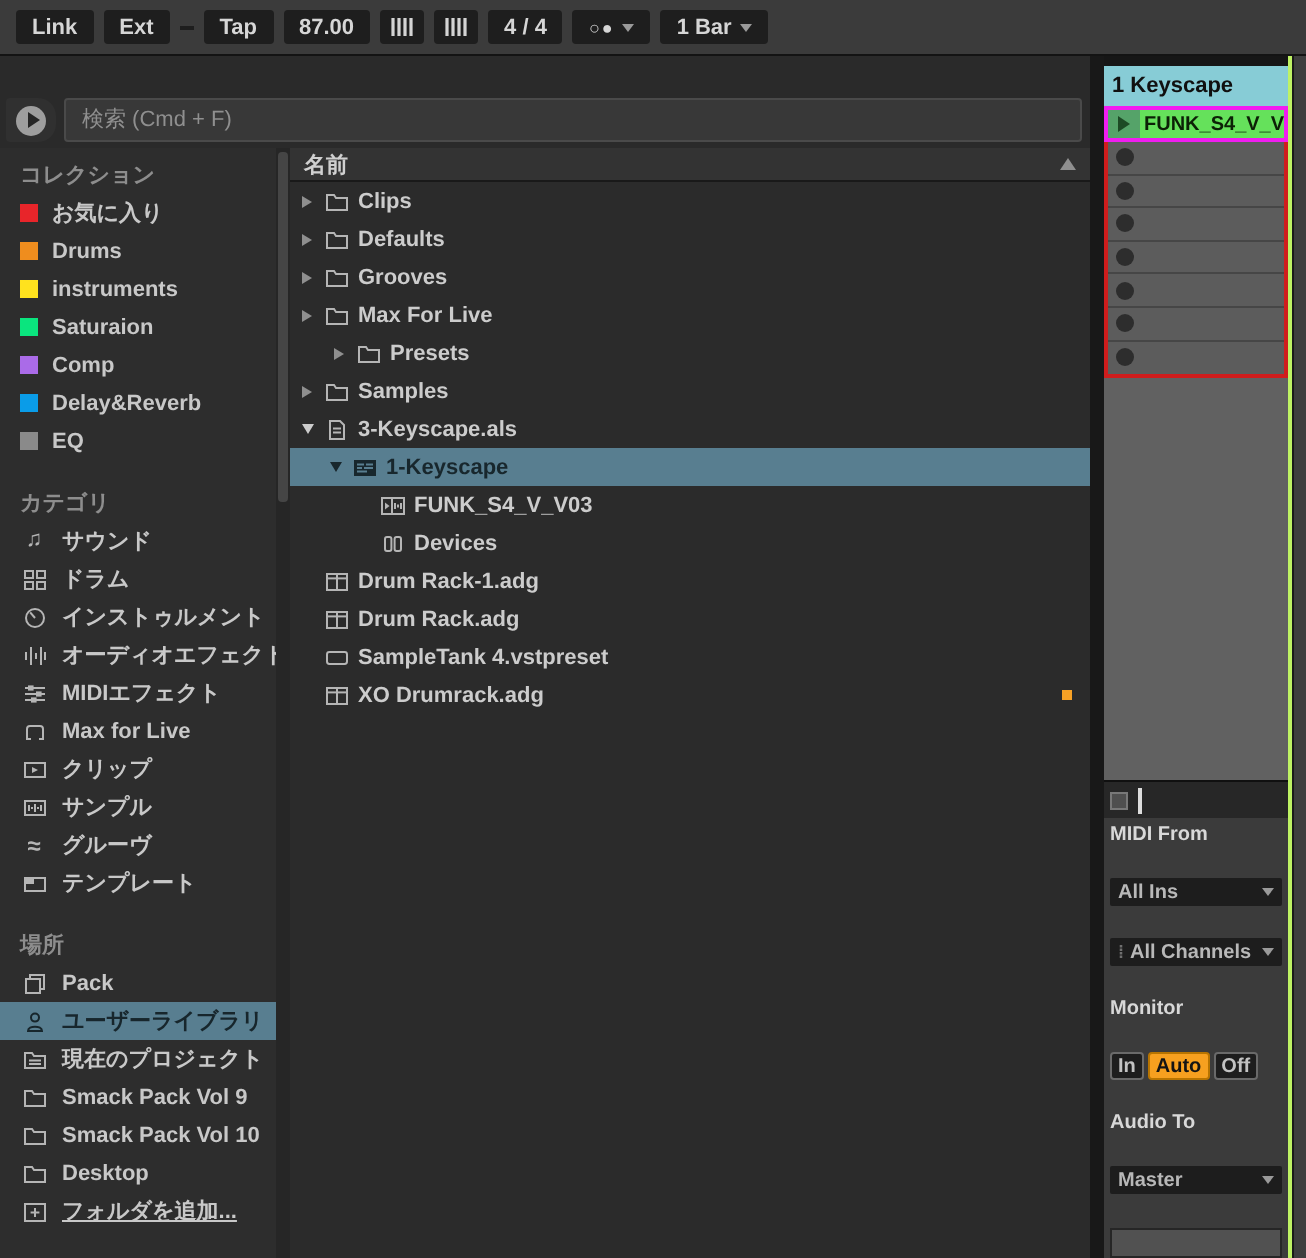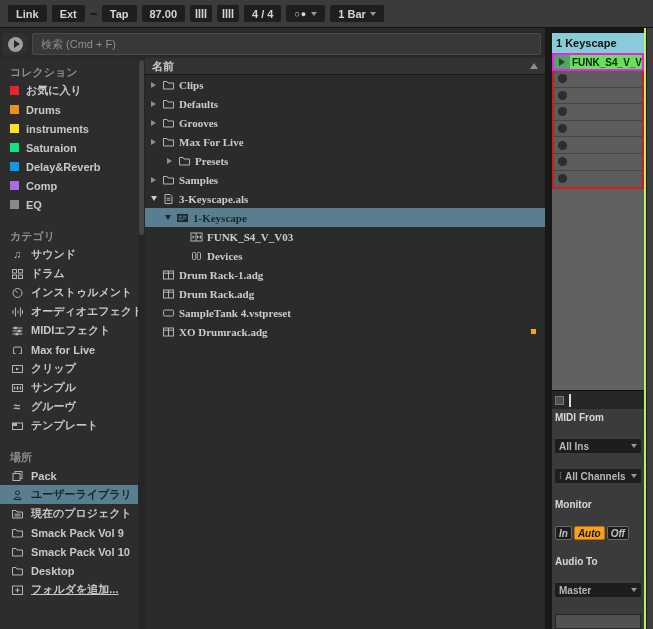--- a/index.html
+++ b/index.html
@@ -12,21 +12,21 @@
   .tb-btn,.tb-field { background:#1e1e1e; color:#d6d6d6; font-size:11px; font-weight:700; border:none; border-radius:2px; height:17px; padding:0 8px; display:flex; align-items:center; gap:4px; white-space:nowrap; font-family:inherit; }
   .tb-dash { width:7px; height:2px; background:#1e1e1e; }
   .tb-icon-btn { padding:0 4px; }
   .dd-arrow { width:0; height:0; border-left:3.5px solid transparent; border-right:3.5px solid transparent; border-top:4.5px solid #9a9a9a; display:inline-block; }
   .metro-glyphs { font-size:9px; letter-spacing:1px; }
 
   
   .main { flex:1; display:flex; min-height:0; }
   .browser { width:545px; flex:0 0 545px; display:flex; flex-direction:column; background:#2b2b2b; min-height:0; }
 
-  .search-row { flex:0 0 28px; background:#2a2a2a; display:flex; align-items:center; padding:5px 4px 3px 3px; gap:4px; }
+  .search-row { flex:0 0 28px; background:#2a2a2a; display:flex; align-items:center; padding:21px 4px 3px 3px; gap:4px; }
   .preview-btn { width:25px; height:22px; background:#303030; border:none; border-radius:2px 9px 9px 2px; display:flex; align-items:center; justify-content:center; }
   .preview-circle { width:15px; height:15px; background:#9e9e9e; border-radius:50%; position:relative; }
   .preview-circle::after { content:''; position:absolute; left:5.5px; top:3.5px; border-left:6px solid #262626; border-top:4px solid transparent; border-bottom:4px solid transparent; }
   .search-input { flex:1; height:22px; background:#383838; border:1px solid #4a4a4a; border-radius:2px; color:#c7c7c7; font-size:11px; padding:0 8px; outline:none; font-family:inherit; }
   .search-input::placeholder { color:#8f8f8f; opacity:1; }
 
   .browser-body { flex:1; display:flex; min-height:0; }
 
   
   .sidebar { flex:0 0 138px; width:138px; background:#2d2d2d; padding-top:4px; overflow:hidden; }
@@ -39,21 +39,21 @@
   .icon { width:14px; flex:0 0 14px; display:inline-flex; justify-content:center; align-items:center; color:#b5b5b5; font-size:11px; line-height:1; }
   .underline { text-decoration:underline; }
 
   .v-scroll { flex:0 0 7px; background:#262626; position:relative; }
   .v-thumb { position:absolute; top:2px; left:1px; width:5px; height:175px; background:#454545; border-radius:2px; }
 
   
   .filelist { flex:1; display:flex; flex-direction:column; background:#2b2b2b; min-height:0; }
   .filelist-header { flex:0 0 17px; background:#333333; border-bottom:1px solid #191919; color:#d0d0d0; font-size:11px; font-weight:700; display:flex; align-items:center; justify-content:space-between; padding:0 7px; }
   .sort-triangle { width:0; height:0; border-left:4px solid transparent; border-right:4px solid transparent; border-bottom:6px solid #8f8f8f; }
-  .rows { flex:1; overflow:hidden;font-family:Liberation Serif, serif; }
+  .rows { flex:1; overflow:hidden; }
   .row { height:19px; display:flex; align-items:center; font-size:11px; font-weight:700; color:#cccccc; --row-bg:#2b2b2b; white-space:nowrap; cursor:default; }
   .row.selected { background:var(--selection,#587e90); color:#18272d; --row-bg:#587e90; }
   .row.selected .icon { color:#18272d; }
   .tri, .tri-spacer { width:10px; flex:0 0 10px; display:inline-flex; align-items:center; }
   .tri.collapsed::after { content:''; border-top:3.5px solid transparent; border-bottom:3.5px solid transparent; border-left:5.5px solid #8f8f8f; }
   .tri.expanded::after { content:''; border-left:3.5px solid transparent; border-right:3.5px solid transparent; border-top:5.5px solid currentColor; }
   .row-label { margin-left:4px; }
   .tag-dot { width:5px; height:5px; margin-left:auto; margin-right:9px; flex:0 0 5px; }
 
   
@@ -74,21 +74,21 @@
   .stop-row { flex:0 0 19px; background:#272727; border-top:1px solid #101010; display:flex; align-items:center; padding-left:3px; gap:5px; }
   .stop-square { width:9px; height:9px; background:#4f4f4f; border:1px solid #787878; }
   .meter-line { width:2px; height:13px; background:#dddddd; }
 
   .routing { flex:0 0 auto; background:#3b3b3b; padding:3px 3px 0 3px; display:flex; flex-direction:column; gap:16px; }
   .routing-label { color:#d8d8d8; font-size:10px; font-weight:700; height:11px; line-height:11px; }
   .dropdown { height:14px; background:#1d1d1d; color:#b8b8b8; font-size:10px; font-weight:700; display:flex; align-items:center; padding:0 4px; border-radius:1px; }
   .dropdown .dd-label { flex:1; overflow:hidden; white-space:nowrap; }
   .grip-dots { color:#6f6f6f; font-size:9px; margin-right:3px; line-height:1; }
   .monitor-row { display:flex; gap:2px; height:14px; }
-  .mon-btn { padding:0 3px; background:#1d1d1d; color:#c2c2c2; font-size:10px; font-weight:700; border:1px solid #6a6a6a; border-radius:2px; line-height:11px; font-family:inherit;font-style:italic; }
+  .mon-btn { padding:0 3px; background:#1d1d1d; color:#c2c2c2; font-size:10px; font-weight:700; border:1px solid #6a6a6a; border-radius:2px; line-height:11px; font-family:inherit; }
   .mon-btn.active { background:var(--monitor-active,#f7a01f); color:#141414; border-color:#b87400; }
   .routing-footer { height:15px; background:#515151; border:1px solid #262626; margin-top:1px; }
 
   .right-strip { flex:1; background:#3e3e3e; border-left:1px solid #1a1a1a; }
 
   svg { display:block; }
 </style>
 </head>
 <body>
 
@@ -148,26 +148,26 @@
             </div>
             <div class="sb-item">
               <span class="swatch" style="background:#ffe21e"></span>
               <span class="sb-label">instruments</span>
             </div>
             <div class="sb-item">
               <span class="swatch" style="background:#0ae57e"></span>
               <span class="sb-label">Saturaion</span>
             </div>
             <div class="sb-item">
+              <span class="swatch" style="background:#aa6be8"></span>
+              <span class="sb-label">Comp</span>
+            </div>
+            <div class="sb-item">
               <span class="swatch" style="background:#0a9ce8"></span>
               <span class="sb-label">Delay&amp;Reverb</span>
-            </div>
-            <div class="sb-item">
-              <span class="swatch" style="background:#aa6be8"></span>
-              <span class="sb-label">Comp</span>
             </div>
             <div class="sb-item">
               <span class="swatch" style="background:#8a8a8a"></span>
               <span class="sb-label">EQ</span>
             </div>
             <div class="sb-header">カテゴリ</div>
             <div class="sb-item">
               <span class="icon ">
                 <span style="font-size:11px">♫</span>
               </span>

